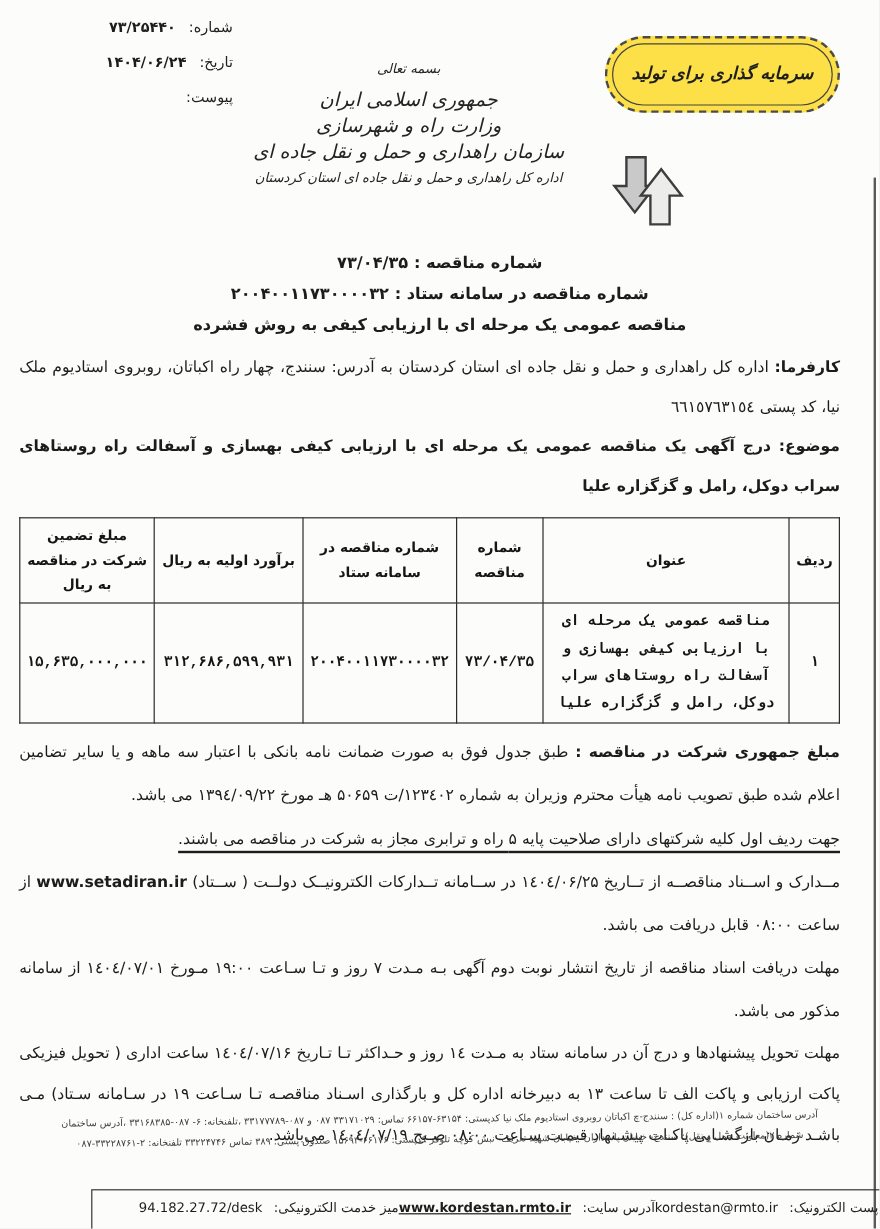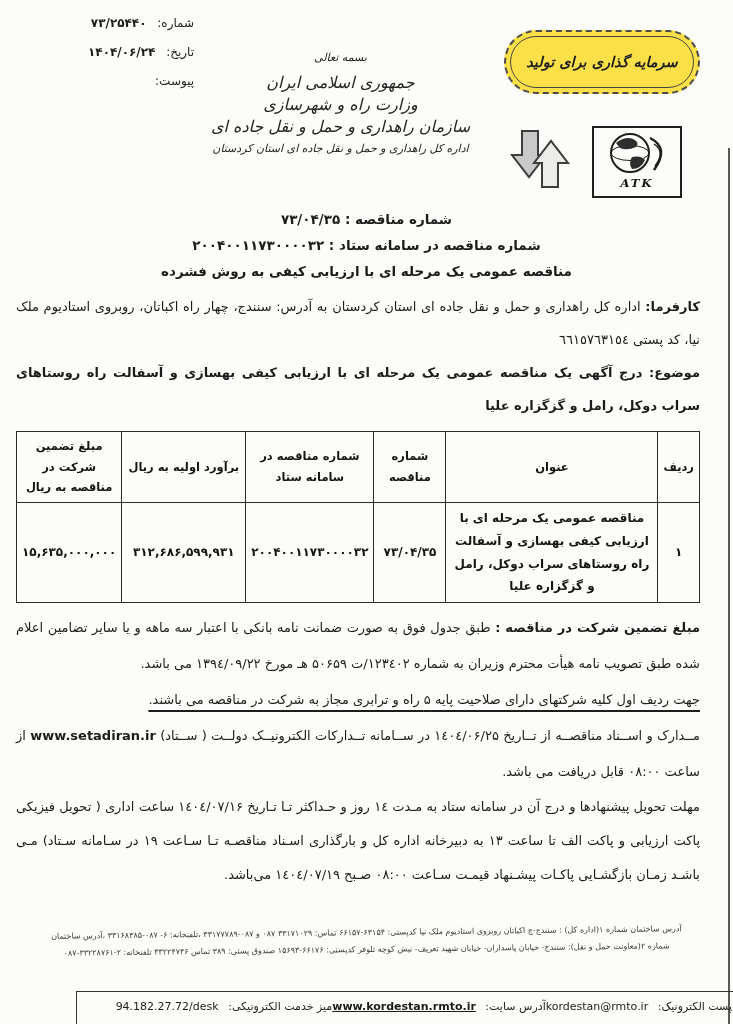--- a/index.html
+++ b/index.html
@@ -42,21 +42,21 @@
   .underline-line { text-decoration:underline; text-decoration-thickness:1.5px; text-underline-offset:6px; }
   .ltr { direction:ltr; unicode-bidi:embed; }
   .url-bold { font-weight:bold; }
   
   table.tender { border-collapse:collapse; width:100%; margin:9px 0 7px; }
   table.tender th, table.tender td {
     border:1.6px solid #2b2b2b; font-weight:bold; text-align:center;
     vertical-align:middle; padding:4px 5px; color:#151515;
   }
   table.tender th { font-size:11.5px; line-height:1.8; height:52px; }
-  table.tender td { font-size:12px; line-height:1.9; height:100px; }
+  table.tender td { font-size:12px; line-height:1.9; height:100px;font-family:Liberation Mono, monospace; }
   td.cell-title { text-align:justify; text-align-last:center; font-size:12.5px; padding:4px 10px; }
   col.c-radif{width:34px;} col.c-title{width:212px;} col.c-no{width:72px;}
   col.c-setad{width:128px;} col.c-est{width:124px;} col.c-dep{width:100px;}
   
   .addresses { position:absolute; left:14px; right:14px; bottom:66px; text-align:center;
     font-size:8px; color:#3c3c3c; line-height:16.5px; transform:rotate(-0.7deg); }
   .addresses div { white-space:nowrap; }
   .bottombar { position:absolute; left:76px; right:-26px; top:991px; height:46px;
     border:1.8px solid #333; background:#fcfcfa; display:flex; align-items:flex-start;
     justify-content:space-between; padding:8px 26px 0 80px; font-size:11px; }
@@ -97,31 +97,20 @@
 
     <div class="stamp">
       <div class="stamp-inner">سرمایه گذاری برای تولید</div>
     </div>
 
     <svg class="rmto-logo" viewBox="0 0 64 64" xmlns="http://www.w3.org/2000/svg">
       <path d="M14 4 L30 4 L30 28 L38 28 L21 50 L4 28 L14 28 Z" fill="#c9c9c9" stroke="#3d3d3d" stroke-width="2"></path>
       <path d="M50 60 L34 60 L34 36 L26 36 L43 14 L60 36 L50 36 Z" fill="#ececea" stroke="#3d3d3d" stroke-width="2"></path>
     </svg>
 
-    <div class="atk">
-      <svg width="82" height="48" viewBox="0 0 82 48" xmlns="http://www.w3.org/2000/svg">
-        <circle cx="34" cy="23" r="19" fill="none" stroke="#1f1f1f" stroke-width="2"></circle>
-        <ellipse cx="34" cy="23" rx="19" ry="7.5" fill="none" stroke="#1f1f1f" stroke-width="1"></ellipse>
-        <path d="M20 13 q9 -7 17 -4 q7 3 3 8 q-9 4 -16 1 z" fill="#2e2e2e"></path>
-        <path d="M36 27 q9 -2 13 3 q-4 9 -13 9 q-4 -6 0 -12 z" fill="#2e2e2e"></path>
-        <path d="M54 8 q20 10 4 32" fill="none" stroke="#1f1f1f" stroke-width="2.5"></path>
-        <path d="M58 14 q12 8 1 22" fill="none" stroke="#1f1f1f" stroke-width="1.4"></path>
-      </svg>
-      <span class="atk-label">ATK</span>
-    </div>
   </div>
 
   <div class="title-block">
     <div>شماره مناقصه : ۷۳/۰۴/۳۵</div>
     <div>شماره مناقصه در سامانه ستاد : ۲۰۰۴۰۰۱۱۷۳۰۰۰۰۳۲</div>
     <div>مناقصه عمومی یک مرحله ای با ارزیابی کیفی به روش فشرده</div>
   </div>
 
   <div class="content">
 
@@ -154,26 +143,27 @@
           <td>۱</td>
           <td class="cell-title">مناقصه عمومی یک مرحله ای با ارزیابی کیفی بهسازی و آسفالت راه روستاهای سراب دوکل، رامل و گزگزاره علیا</td>
           <td>۷۳/۰۴/۳۵</td>
           <td>۲۰۰۴۰۰۱۱۷۳۰۰۰۰۳۲</td>
           <td>۳۱۲,۶۸۶,۵۹۹,۹۳۱</td>
           <td>۱۵,۶۳۵,۰۰۰,۰۰۰</td>
         </tr>
       </tbody>
     </table>
 
-    <p class="p p-wide"><span class="lead">مبلغ تضمین شرکت در مناقصه :</span><span> طبق جدول فوق به صورت ضمانت نامه بانکی با اعتبار سه ماهه و یا سایر تضامین اعلام شده طبق تصویب نامه هیأت محترم وزیران به شماره ۱۲۳٤۰۲/ت ۵۰۶۵۹ هـ مورخ ۱۳۹٤/۰۹/۲۲ می باشد.</span></p>
+    <p class="p p-wide"><span class="lead">مبلغ جمهوری شرکت در مناقصه :</span><span> طبق جدول فوق به صورت ضمانت نامه بانکی با اعتبار سه ماهه و یا سایر تضامین اعلام شده طبق تصویب نامه هیأت محترم وزیران به شماره ۱۲۳٤۰۲/ت ۵۰۶۵۹ هـ مورخ ۱۳۹٤/۰۹/۲۲ می باشد.</span></p>
 
     <p class="p p-wide"><span class="underline-line">جهت ردیف اول  کلیه شرکتهای دارای صلاحیت پایه ۵ راه و ترابری  مجاز به شرکت در مناقصه می باشند.</span></p>
 
     <p class="p p-wide"><span>مــدارک و اســناد مناقصــه از تــاریخ ۱٤۰٤/۰۶/۲۵ در ســامانه تــدارکات الکترونیــک دولــت ( ســتاد) </span><span class="ltr url-bold">www.setadiran.ir</span><span> از ساعت ۰۸:۰۰ قابل دریافت می باشد.</span></p>
 
+    <p class="p p-wide">مهلت دریافت اسناد مناقصه از تاریخ انتشار نوبت دوم آگهی بـه مـدت ۷ روز و تـا سـاعت ۱۹:۰۰ مـورخ ۱٤۰٤/۰۷/۰۱ از سامانه مذکور می باشد.</p>
 
     <p class="p" style="line-height:34px;">مهلت تحویل پیشنهادها و درج آن در سامانه ستاد به مـدت ۱٤ روز و حـداکثر تـا تـاریخ ۱٤۰٤/۰۷/۱۶ ساعت اداری ( تحویل فیزیکی پاکت ارزیابی و پاکت الف تا ساعت ۱۳ به دبیرخانه اداره کل و  بارگذاری اسـناد مناقصـه تـا سـاعت ۱۹ در سـامانه سـتاد)  مـی باشـد زمـان بازگشـایی پاکـات پیشـنهاد قیمـت سـاعت ۰۸:۰۰ صـبح ۱٤۰٤/۰۷/۱۹ می‌باشد.</p>
 
   </div>
 
   <div class="addresses">
     <div>آدرس ساختمان شماره ۱(اداره کل) : سنندج-چ اکباتان روبروی استادیوم ملک نیا کدپستی: ۶۳۱۵۴-۶۶۱۵۷  تماس: ۳۳۱۷۱۰۲۹ ۰۸۷ و ۰۸۷-۳۳۱۷۷۷۸۹ ،تلفنخانه: ۶- ۰۸۷-۳۳۱۶۸۳۸۵ ،آدرس ساختمان</div>
     <div>شماره ۲(معاونت حمل و نقل): سنندج- خیابان پاسداران- خیابان شهید تعریف- نبش کوچه تلوفر  کدپستی: ۶۶۱۷۶-۱۵۶۹۳  صندوق پستی: ۳۸۹  تماس ۳۳۲۲۴۷۴۶  تلفنخانه: ۲-۳۳۲۲۸۷۶۱-۰۸۷</div>
   </div>
 

